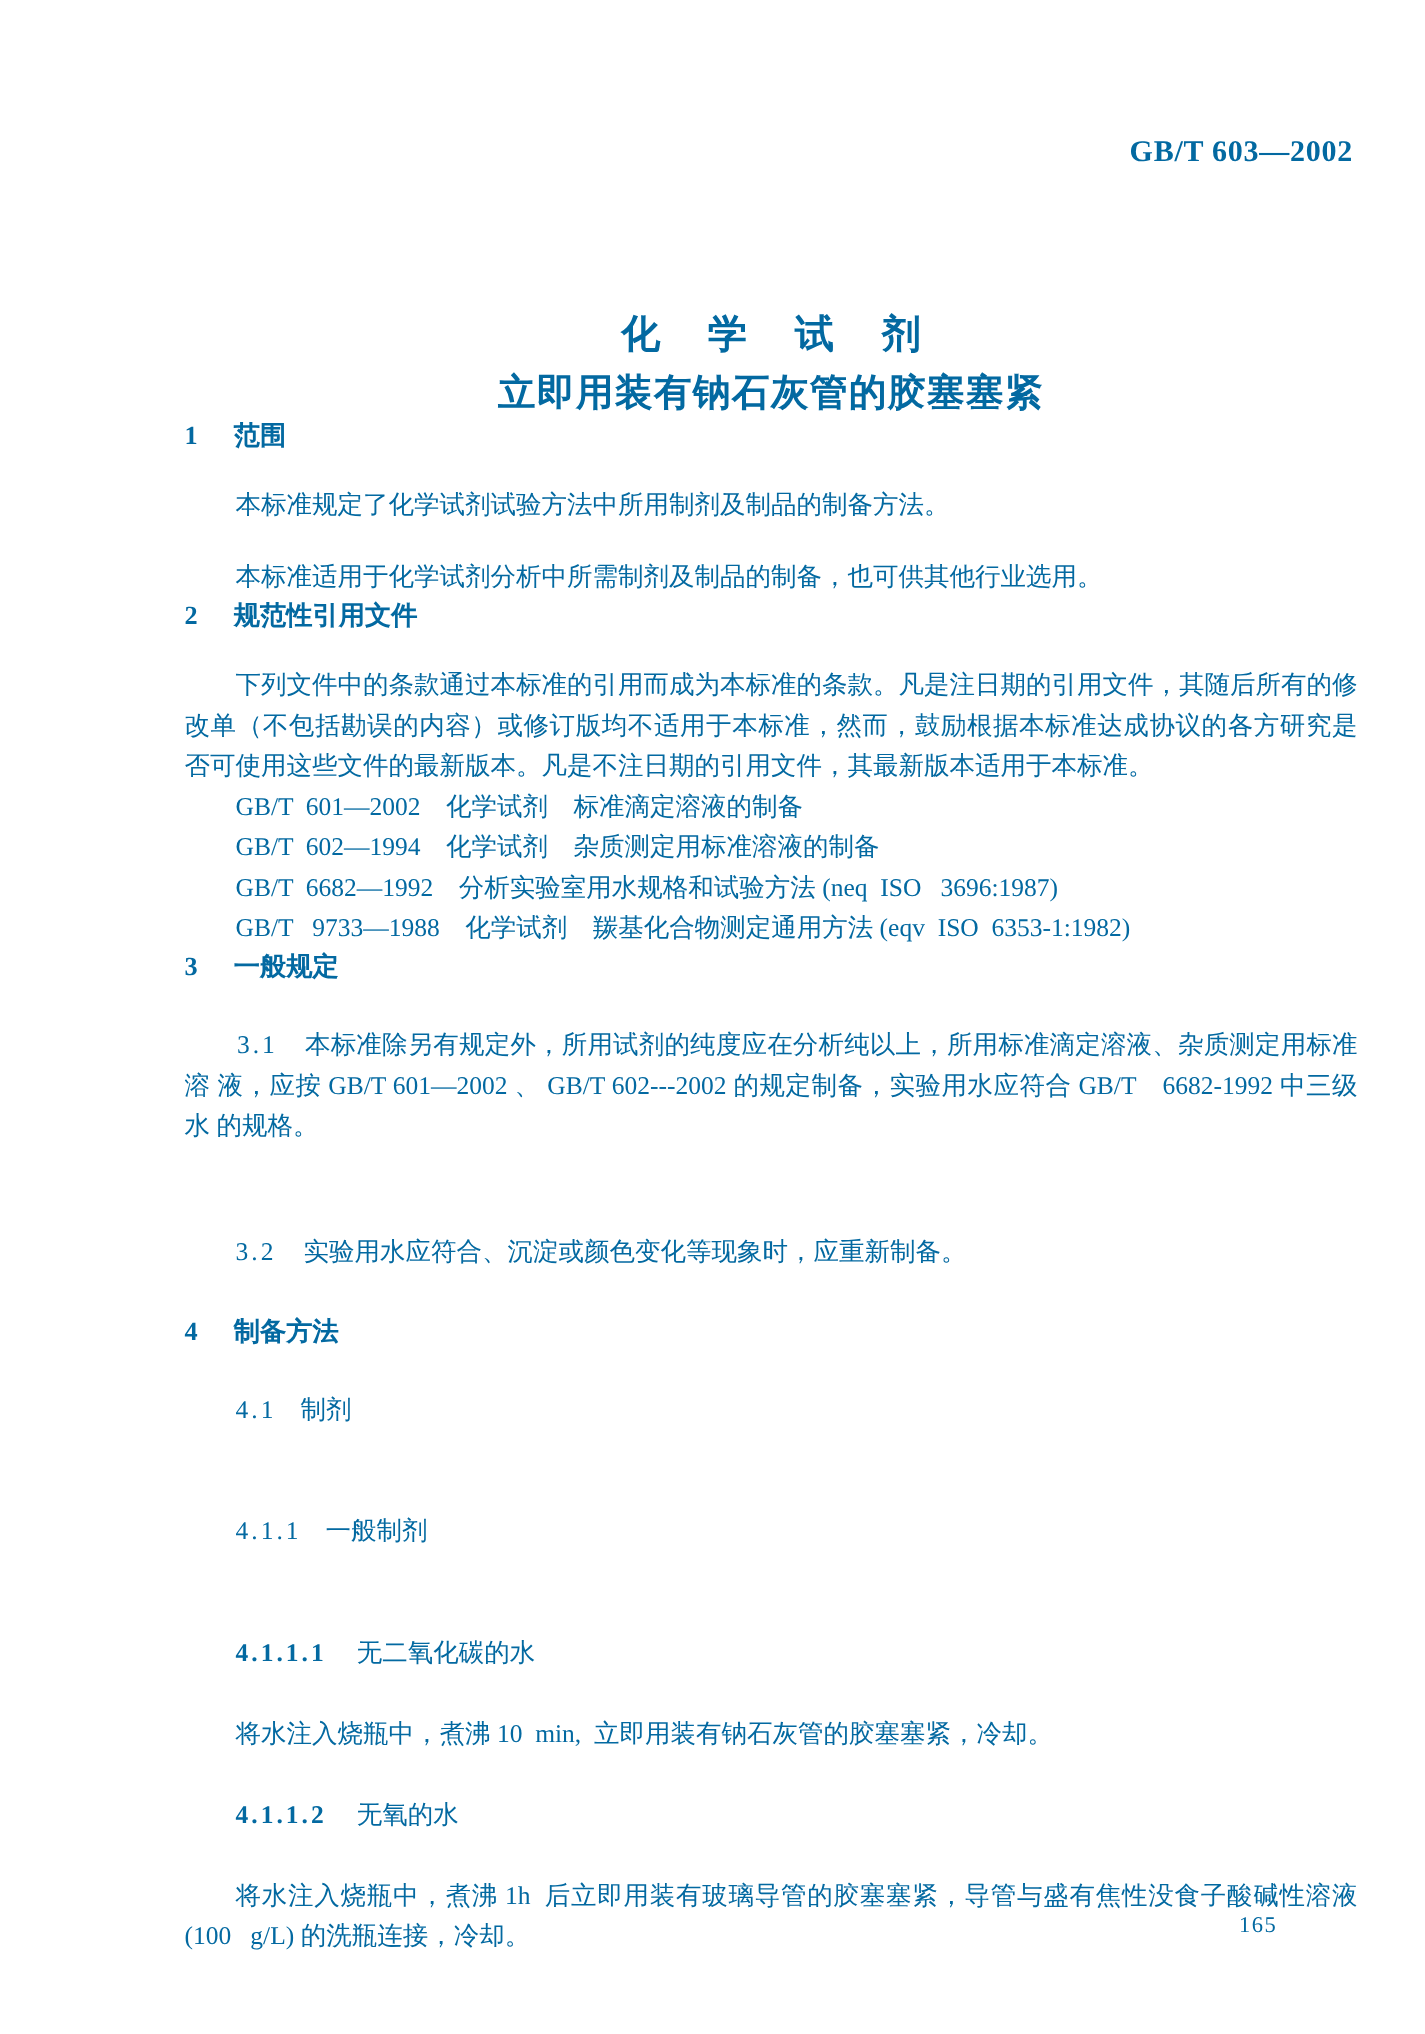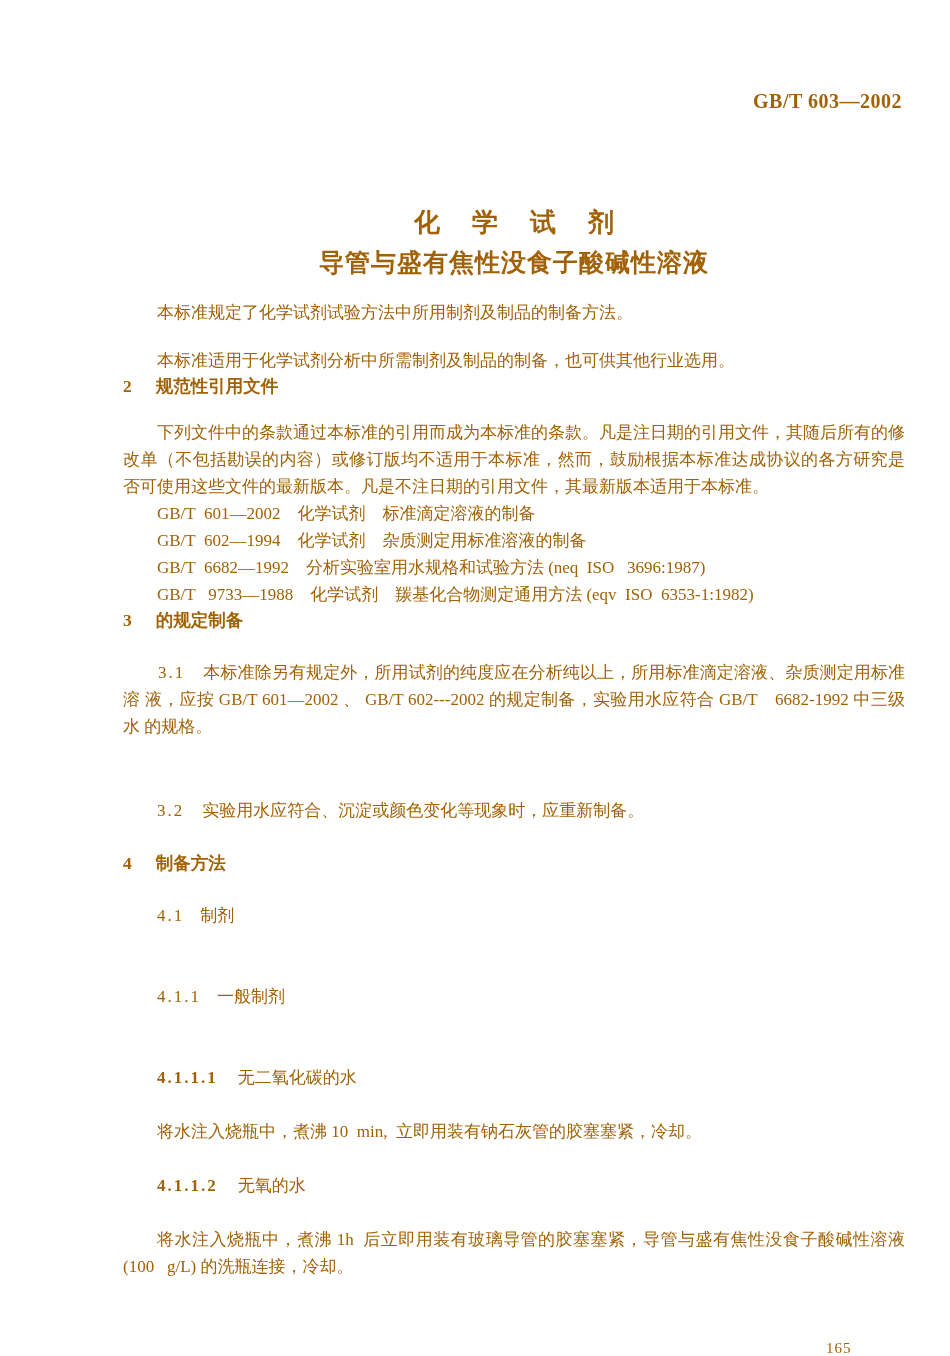--- a/index.html
+++ b/index.html
@@ -1,20 +1,20 @@
 <!DOCTYPE html>
 <html><head>
 <meta charset="utf-8">
 <style>
   html,body{margin:0;padding:0;background:#e8e8e8;}
   .page{
     position:relative;
     width:950px;height:1356px;
     background:#ffffff;
-    color:#a16207;
+    color:#0369a1;
     font-family:"Liberation Serif","DejaVu Serif",serif;
     overflow:hidden;
     margin:0 auto;
   }
   .doc-code{
     position:absolute;top:90px;right:48px;
     font-size:20px;font-weight:bold;letter-spacing:0.5px;
     font-family:"Liberation Serif","DejaVu Serif",serif;
   }
   .content{
@@ -57,57 +57,60 @@
   .cnum{letter-spacing:2px;margin-right:18px;}
   .subline .snum{letter-spacing:2px;margin-right:16px;}
   .subclause-h .subnum{
     font-weight:bold;letter-spacing:2px;margin-right:20px;
     text-underline-offset:4px;
   }
   .clause-body{
     font-size:17px;line-height:27px;margin:0;text-align:justify;white-space:pre-wrap;
   }
   .page-num{
-    position:absolute;left:826px;top:1340px;
+    position:absolute;left:826px;top:1276px;
     font-size:15px;letter-spacing:1px;
   }
 </style>
 </head>
 <body>
 
 <div class="page">
 
   <div class="doc-code">GB/T 603—2002</div>
 
   <div class="content">
 
     <h1 class="title1">化 学 试 剂</h1>
-    <h1 class="title2">导管与盛有焦性没食子酸碱性溶液</h1>
+    <h1 class="title2">立即用装有钠石灰管的胶塞塞紧</h1>
 
     <section>
+      <h2 class="sec-h h-scope">
+        <span class="sec-num">1</span><span class="sec-title">范围</span>
+      </h2>
       <p class="para ind">本标准规定了化学试剂试验方法中所用制剂及制品的制备方法。</p>
       <p class="para ind">本标准适用于化学试剂分析中所需制剂及制品的制备，也可供其他行业选用。</p>
     </section>
 
     <section>
       <h2 class="sec-h h-refs">
         <span class="sec-num">2</span><span class="sec-title">规范性引用文件</span>
       </h2>
       <p class="para ind">下列文件中的条款通过本标准的引用而成为本标准的条款。凡是注日期的引用文件，其随后所有的修改单（不包括勘误的内容）或修订版均不适用于本标准，然而，鼓励根据本标准达成协议的各方研究是 否可使用这些文件的最新版本。凡是不注日期的引用文件，其最新版本适用于本标准。</p>
       <div>
         <p class="ref-item">GB/T  601—2002　化学试剂　标准滴定溶液的制备</p>
         <p class="ref-item">GB/T  602—1994　化学试剂　杂质测定用标准溶液的制备</p>
         <p class="ref-item">GB/T  6682—1992　分析实验室用水规格和试验方法 (neq  ISO   3696:1987)</p>
         <p class="ref-item">GB/T   9733—1988　化学试剂　羰基化合物测定通用方法 (eqv  ISO  6353-1:1982)</p>
       </div>
     </section>
 
     <section>
       <h2 class="sec-h h-general">
-        <span class="sec-num">3</span><span class="sec-title">的规定制备</span>
+        <span class="sec-num">3</span><span class="sec-title">一般规定</span>
       </h2>
       <p class="clause">
         <span class="cnum">3.1</span><span>本标准除另有规定外，所用试剂的纯度应在分析纯以上，所用标准滴定溶液、杂质测定用标准溶 液，应按 GB/T 601—2002 、 GB/T 602---2002 的规定制备，实验用水应符合 GB/T　6682-1992 中三级水 的规格。</span>
       </p>
       <p class="clause">
         <span class="cnum">3.2</span><span>实验用水应符合、沉淀或颜色变化等现象时，应重新制备。</span>
       </p>
     </section>
 
     <section>

